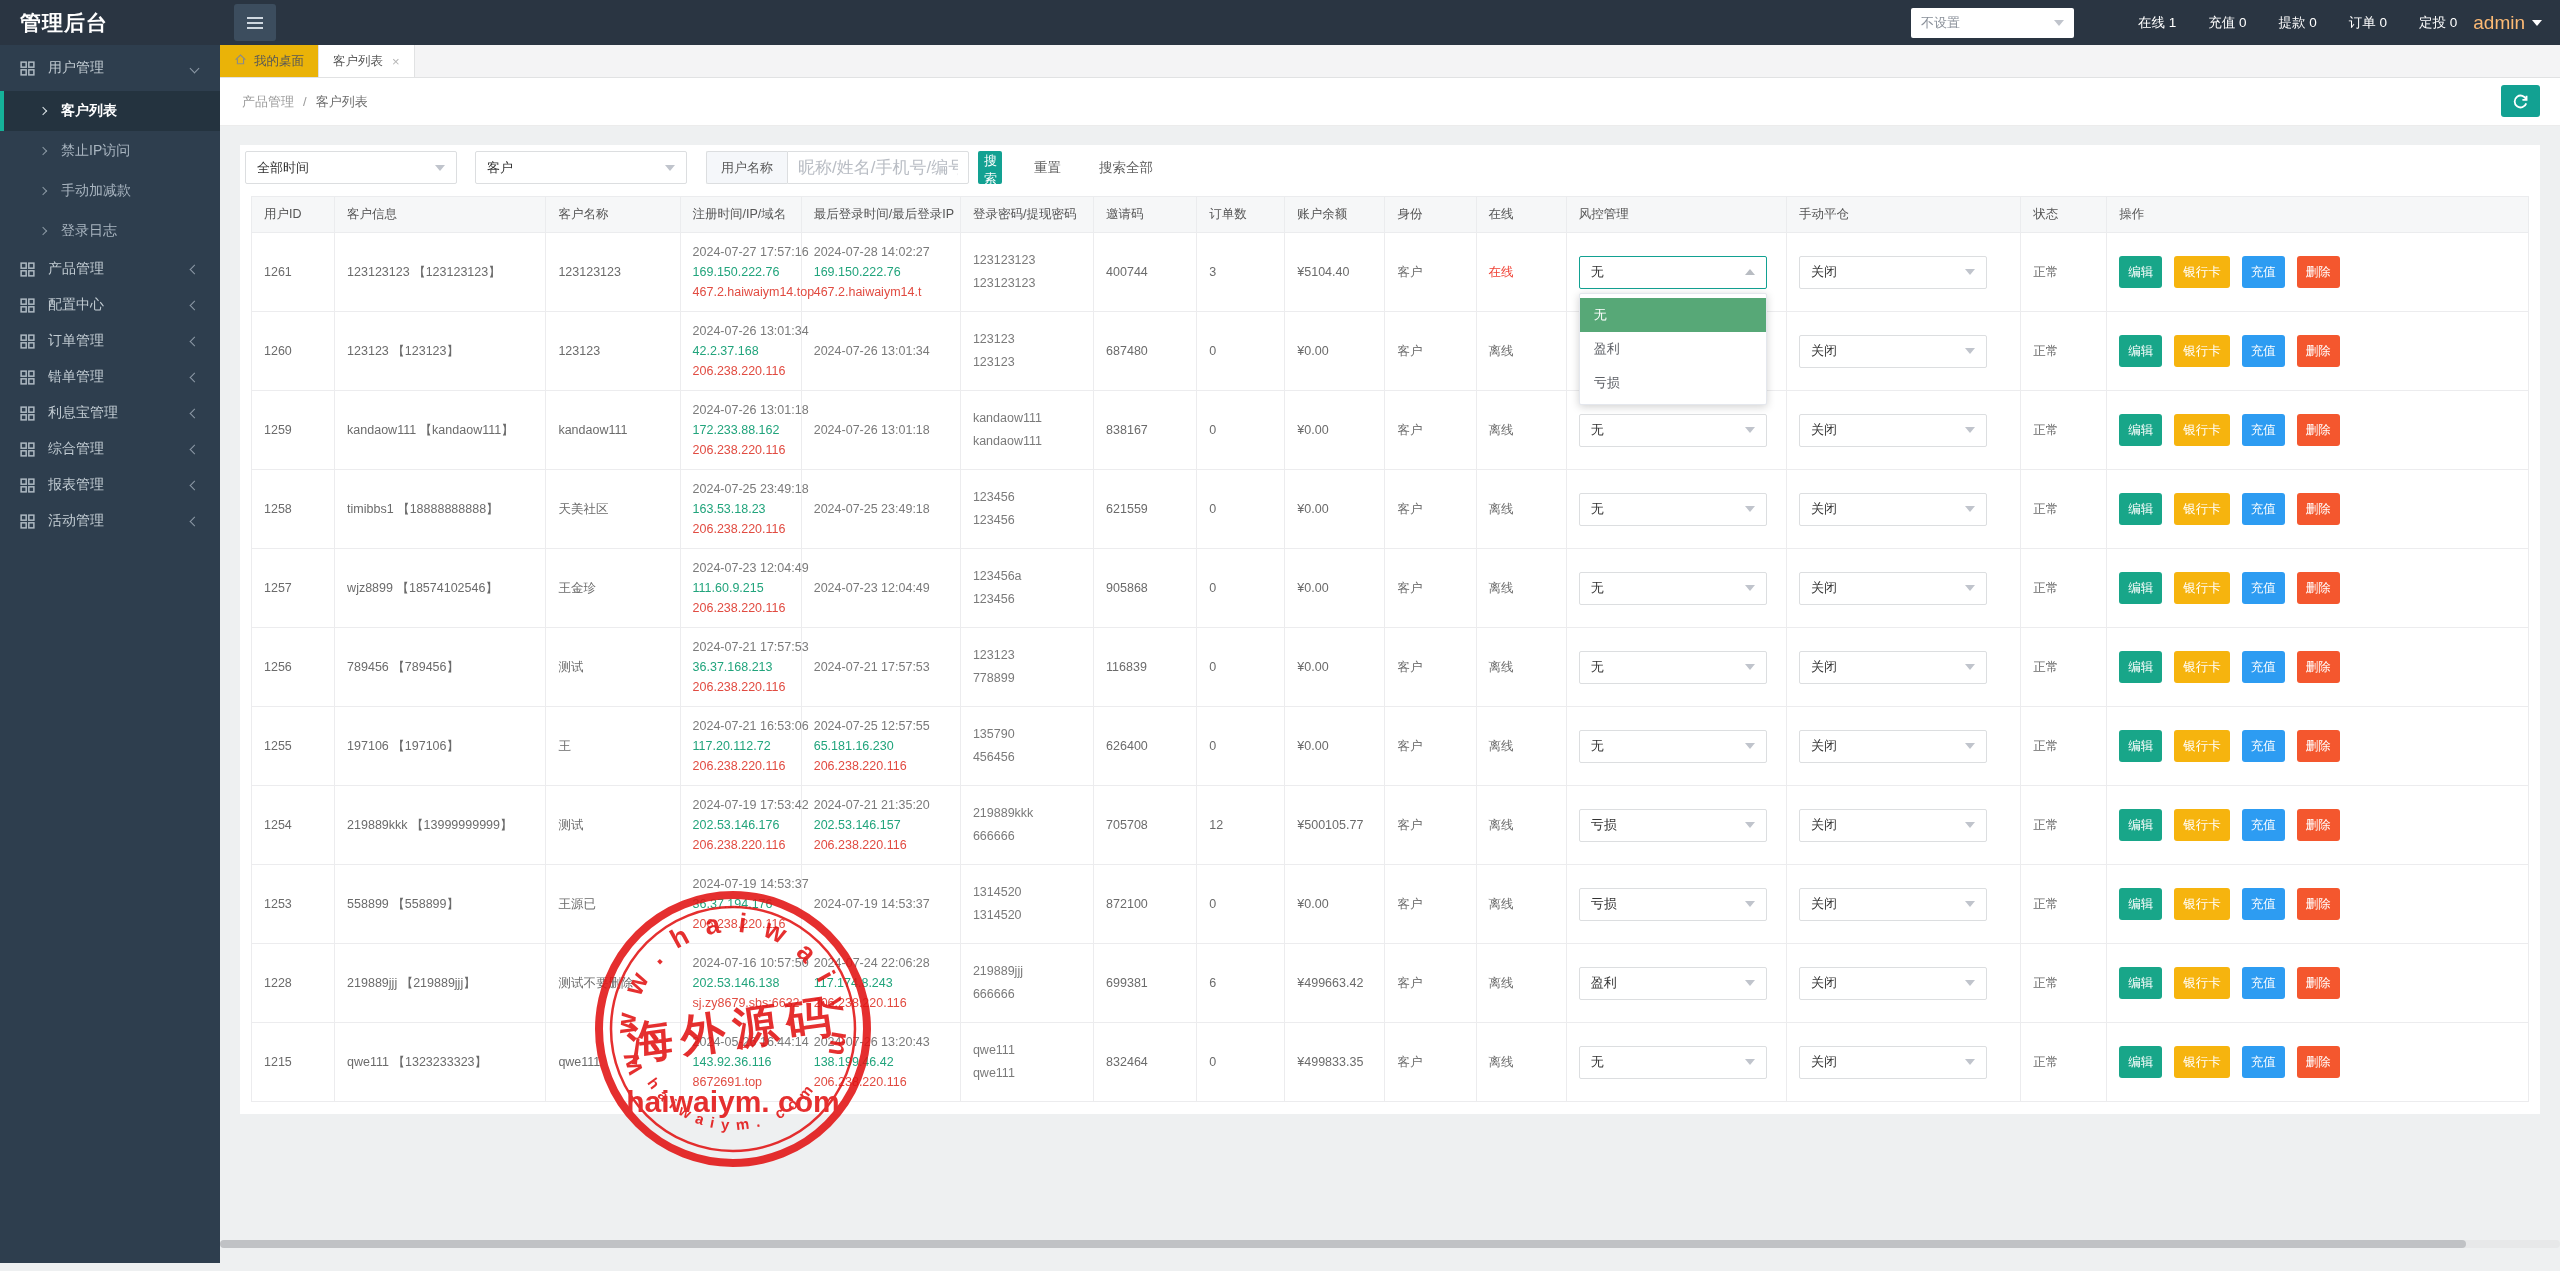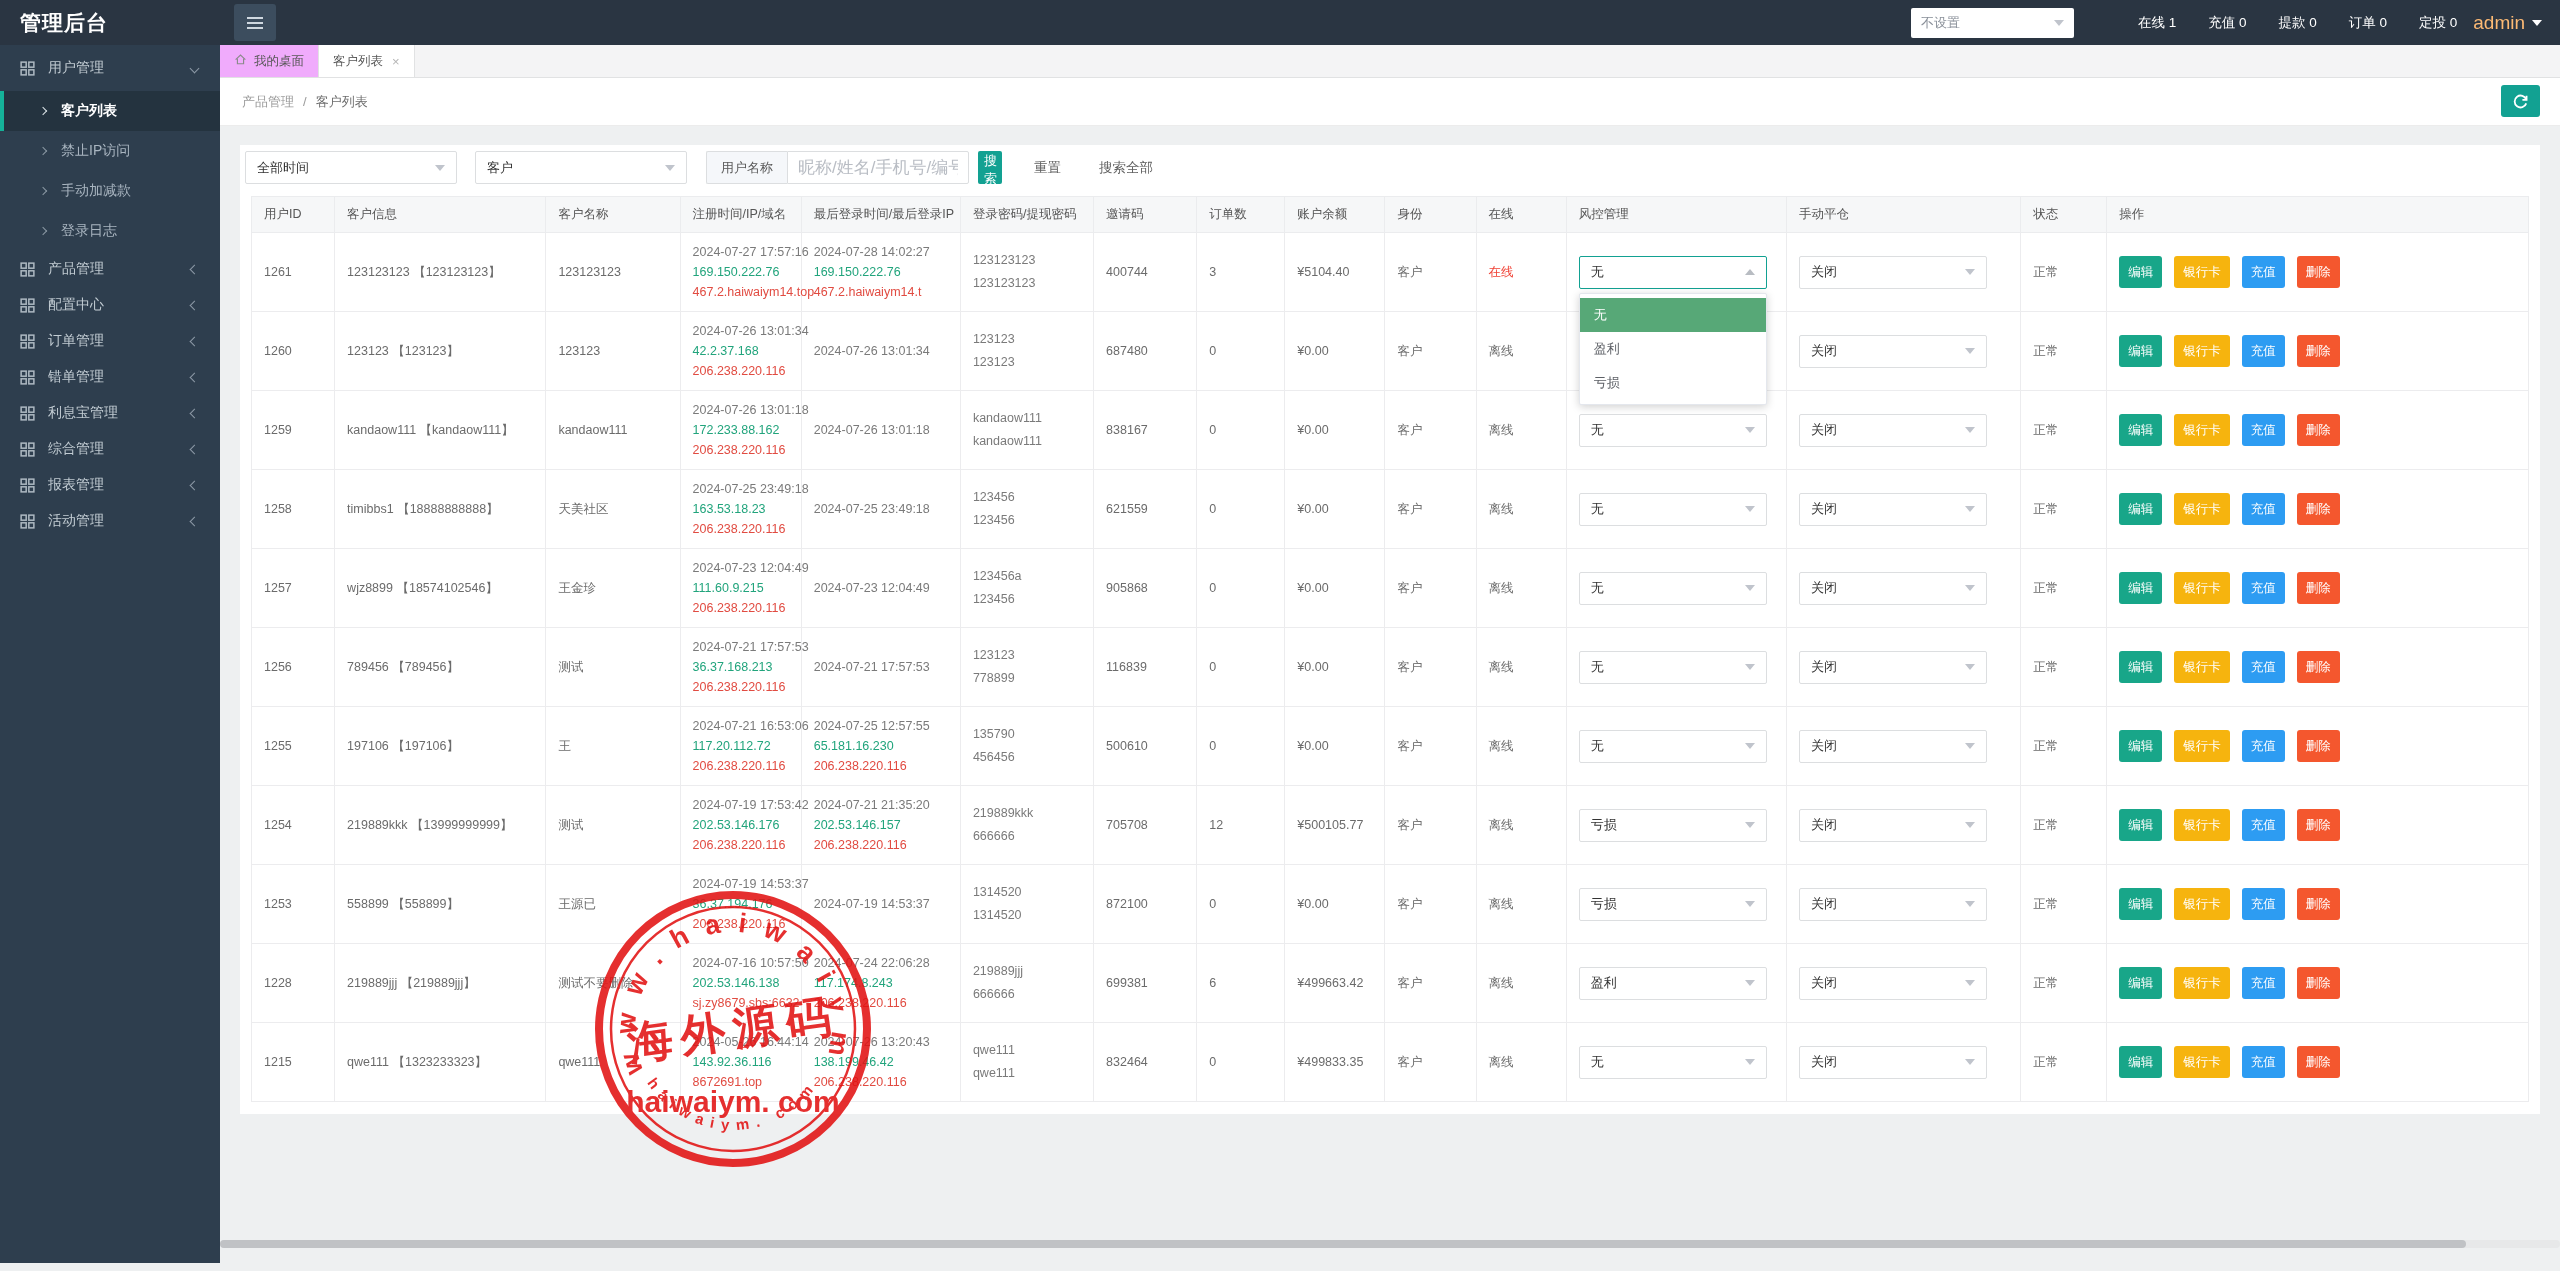--- a/index.html
+++ b/index.html
@@ -44,21 +44,21 @@
   .menu-sub .chev{margin-right:15px;color:#8d9aa6;width:6px;height:6px;}
   .menu-sub.active{background:#24333f;color:#fff;font-weight:bold;}
   .menu-sub.active .chev{color:#dfe6ea;}
   .menu-sub.active::before{content:'';position:absolute;left:0;top:0;bottom:0;width:4px;
     background:var(--sidebar_accent);}
 
   
   .main{position:absolute;left:220px;top:45px;right:0;bottom:0;}
   .tabbar{height:33px;background:#f4f4f5;border-bottom:1px solid #e1e2e3;display:flex;align-items:stretch;}
   .tab{display:flex;align-items:center;gap:7px;padding:0 14px;font-size:12.5px;color:#575757;
-    border-right:1px solid #e1e2e3;background:#f0abfc;cursor:pointer;white-space:nowrap;}
+    border-right:1px solid #e1e2e3;background:#eab308;cursor:pointer;white-space:nowrap;}
   .tab.active{background:#fff;}
   .tab .close{color:#b5b5b5;font-size:13px;margin-left:2px;}
   .breadcrumb-bar{height:48px;background:#fff;border-bottom:1px solid #ececec;display:flex;
     align-items:center;padding:0 22px;position:relative;}
   .bc{font-size:13px;color:#9a9a9a;display:flex;gap:9px;align-items:center;}
   .bc .bc-cur{color:#6e6e6e;}
   .refresh-btn{position:absolute;right:20px;top:7px;width:39px;height:32px;background:var(--teal);
     border:none;border-radius:3px;display:flex;align-items:center;justify-content:center;}
 
   .content{position:relative;}
@@ -674,21 +674,21 @@
               </td>
               <td>
                 <div class="line date">2024-07-25 12:57:55</div>
                 <div class="line ip">65.181.16.230</div>
                 <div class="line domain">206.238.220.116</div>
               </td>
               <td>
                 <div class="pwd">135790</div>
                 <div class="pwd">456456</div>
               </td>
-              <td>500610</td>
+              <td>626400</td>
               <td>0</td>
               <td>¥0.00</td>
               <td>客户</td>
               <td><span>离线</span></td>
               <td>
                 <div class="t-select-wrap">
                   <div class="t-select">
                     <span>无</span>
                     <span class="caret"></span>
                   </div>

